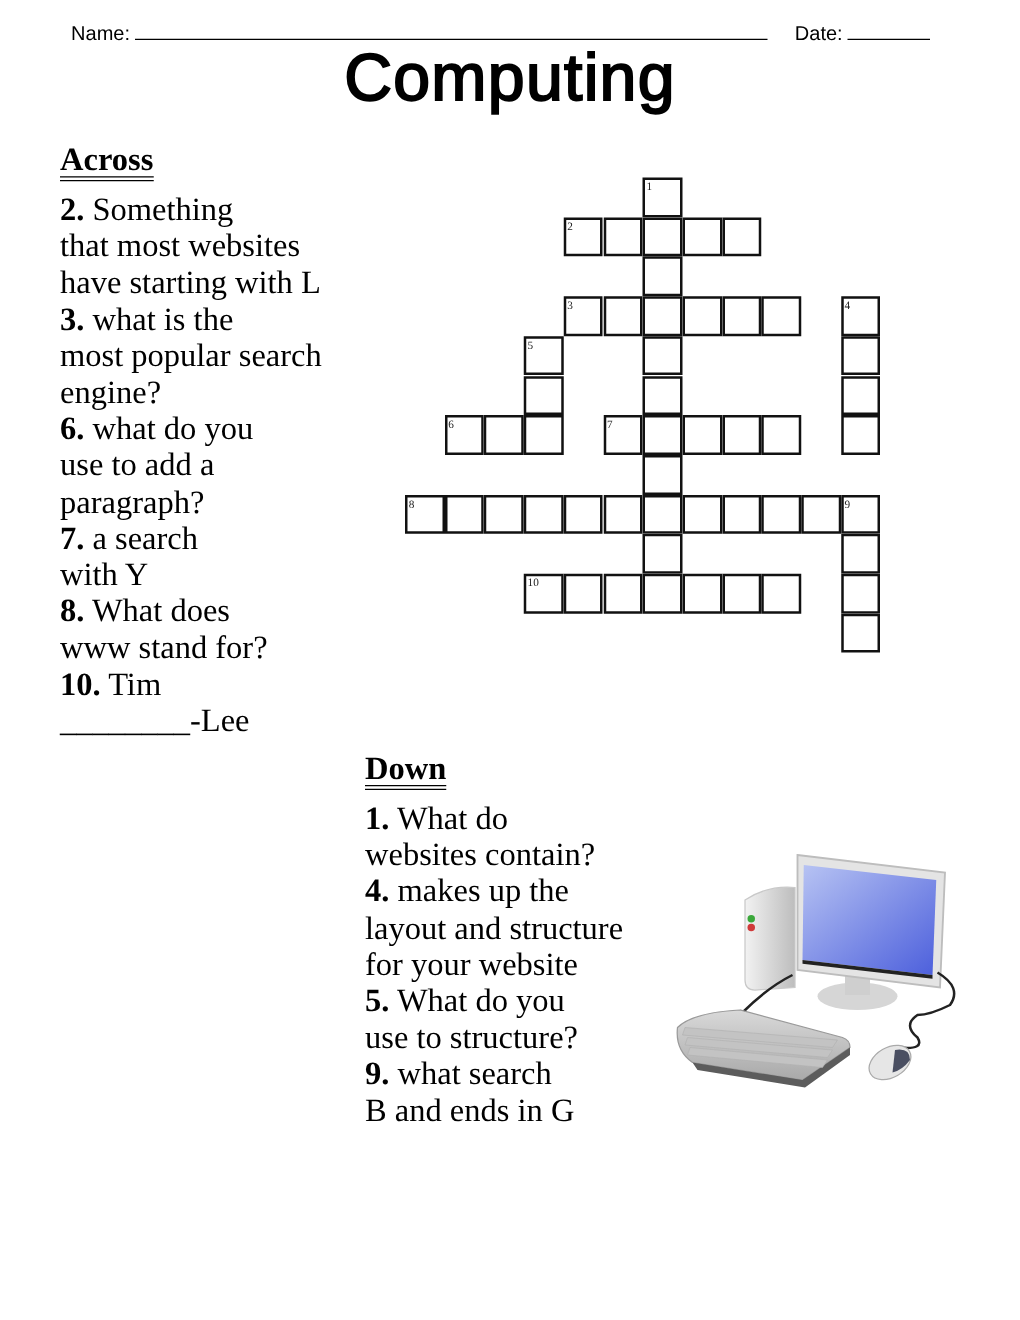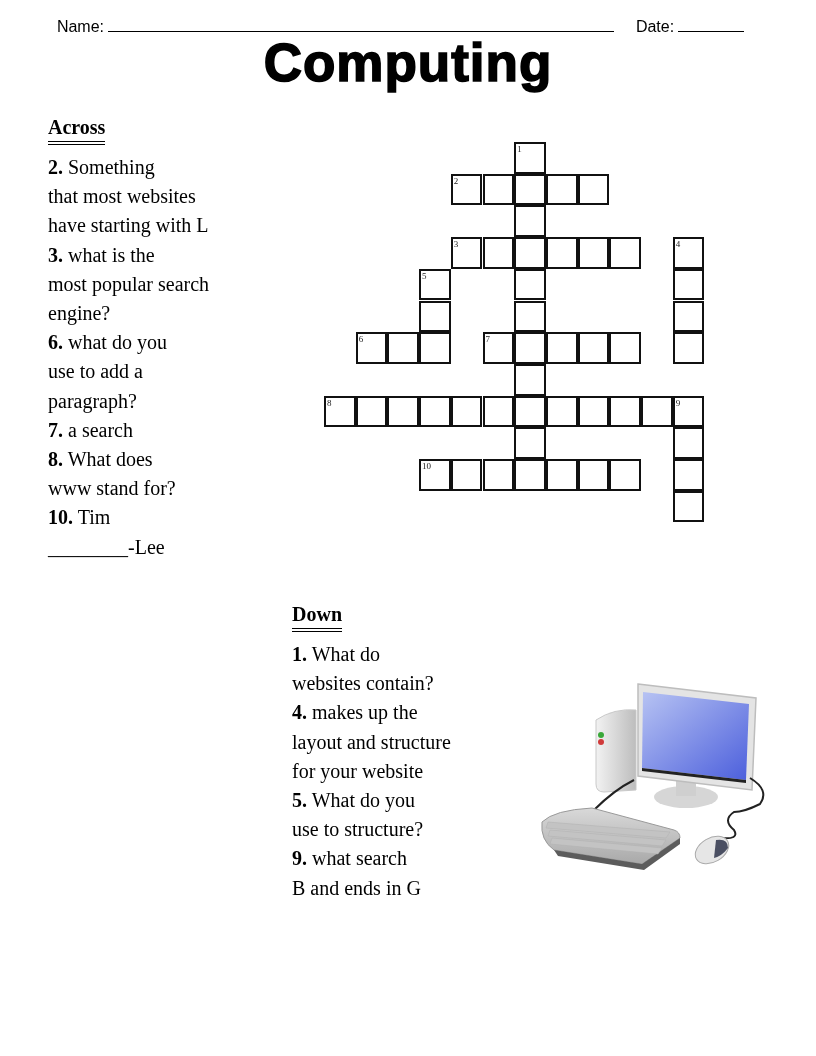--- a/index.html
+++ b/index.html
@@ -33,30 +33,30 @@
       vertical-align: baseline;
       margin-left: 4px;
     }
     .title {
       position: absolute;
       top: 30px;
       left: 0;
       width: 816px;
       text-align: center;
       font-family: "Liberation Sans", sans-serif;
-      font-weight: 700;
+      font-weight: 400;
       font-size: 53px;
       line-height: 66px;
       letter-spacing: 1px;
       -webkit-text-stroke: 1.6px #000;
     }
     .clue-block {
       position: absolute;
       font-family: "Liberation Serif", serif;
-      font-size: 20px;
+      font-size: 26px;
       line-height: 29.2px;
     }
     .clue-block.across {
       left: 48px;
       top: 113px;
       width: 240px;
     }
     .clue-block.down {
       left: 292px;
       top: 600px;
@@ -124,21 +124,21 @@
 </div>
 
 <div class="title">Computing</div>
 
 <div class="clue-block across">
   <div class="heading">Across</div>
   <div id="across-list">
       <div class="clue"><span class="num">2.</span> <span class="line first">Something</span><span class="line">that most websites</span><span class="line">have starting with L</span></div>
       <div class="clue"><span class="num">3.</span> <span class="line first">what is the</span><span class="line">most popular search</span><span class="line">engine?</span></div>
       <div class="clue"><span class="num">6.</span> <span class="line first">what do you</span><span class="line">use to add a</span><span class="line">paragraph?</span></div>
-      <div class="clue"><span class="num">7.</span> <span class="line first">a search</span></div>
+      <div class="clue"><span class="num">7.</span> <span class="line first">a search</span><span class="line">with Y</span></div>
       <div class="clue"><span class="num">8.</span> <span class="line first">What does</span><span class="line">www stand for?</span></div>
       <div class="clue"><span class="num">10.</span> <span class="line first">Tim</span><span class="line">________-Lee</span></div>
     </div>
 </div>
 
 <div class="grid" id="grid">
     <div class="cell" style="left: 514.2px; top: 142px;">
       <span class="cnum">1</span>
     </div>
     <div class="cell" style="left: 514.2px; top: 173.7px;"></div>

